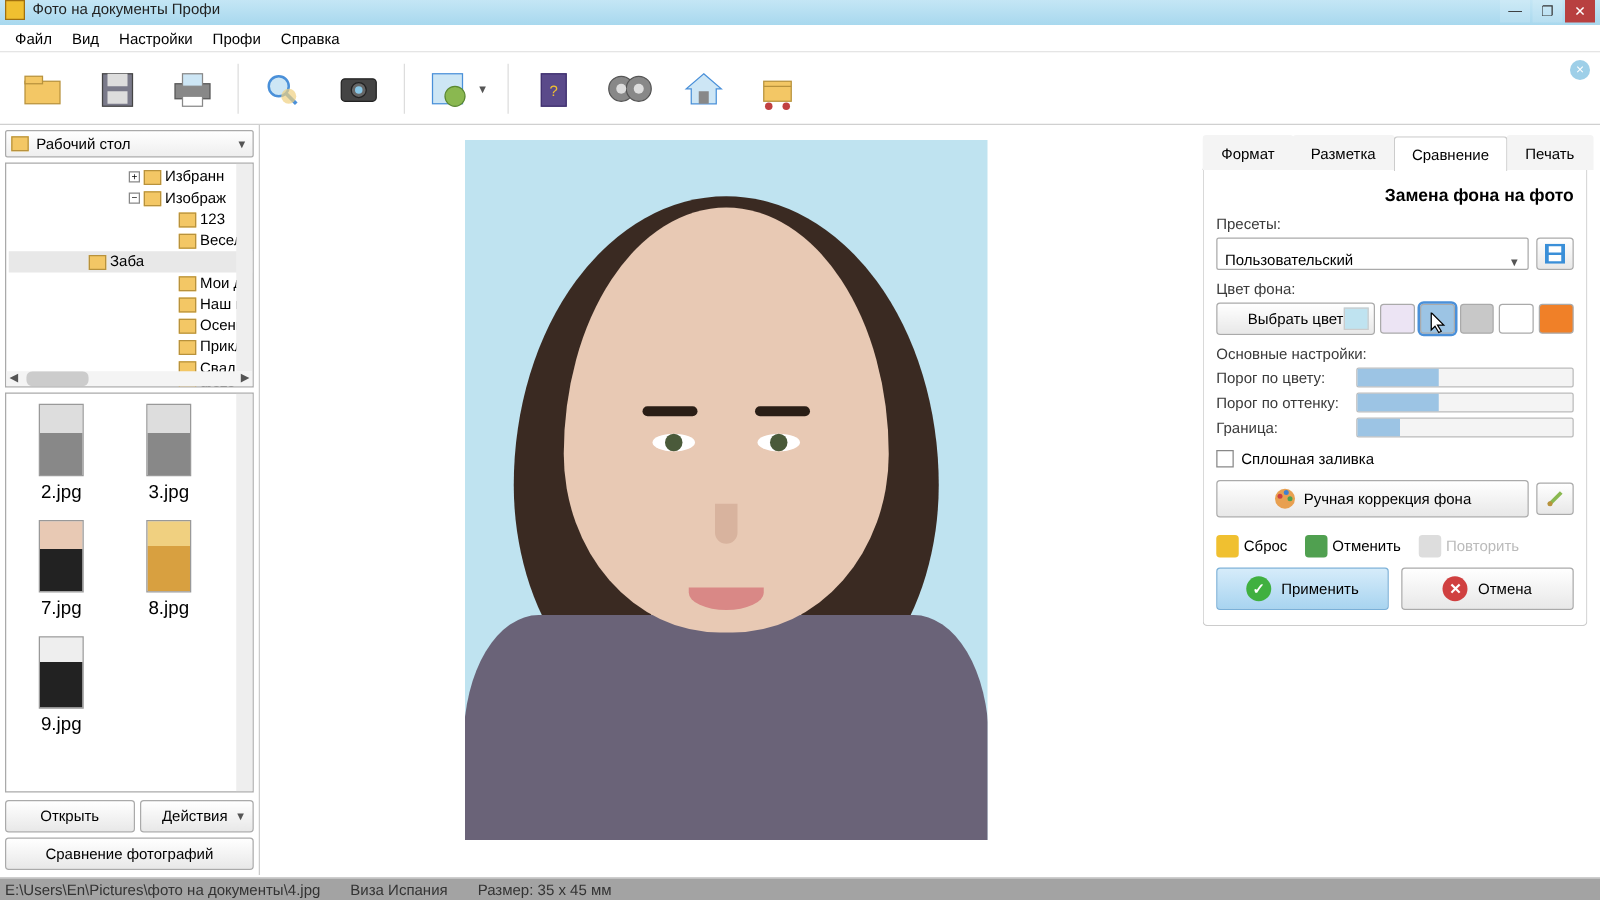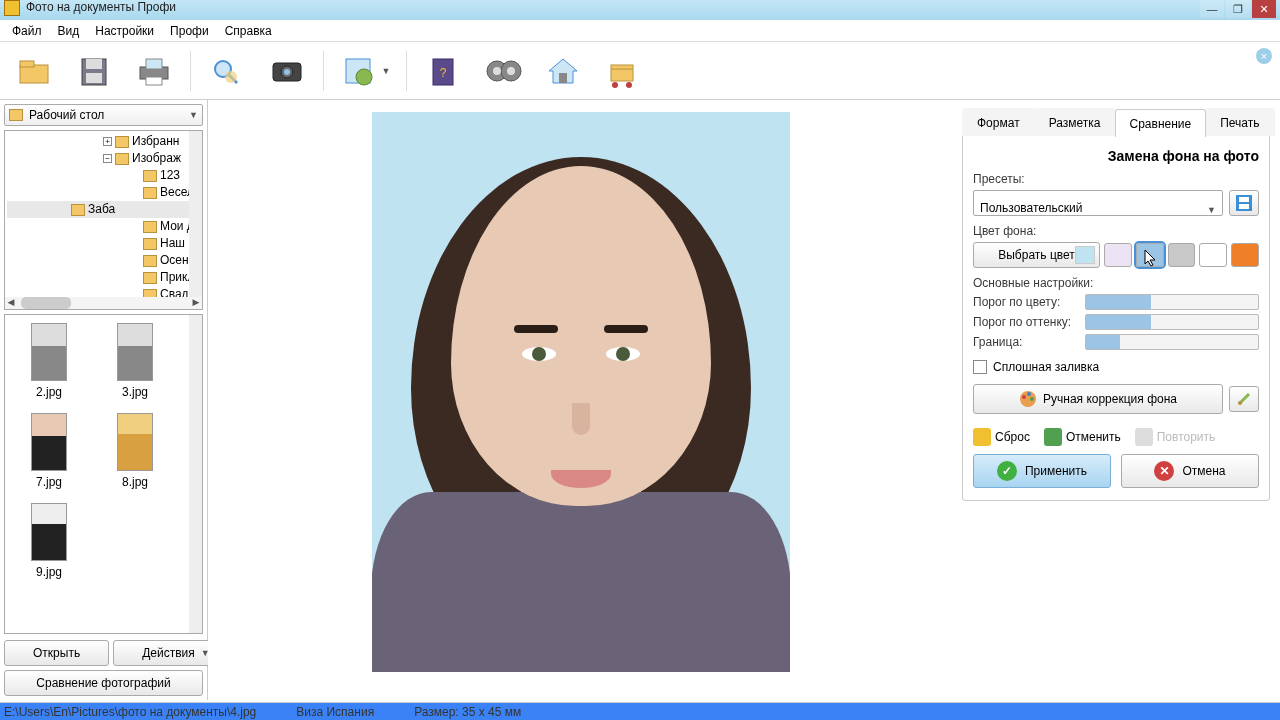--- a/index.html
+++ b/index.html
@@ -39,25 +39,25 @@
 .tree-scroll { position:absolute; right:0; top:0; bottom:12px; width:13px; background:#eee; }
 .tree-hscroll { position:absolute; left:0; right:0; bottom:0; height:12px; background:#f4f4f4; display:flex; align-items:center; }
 .tree-hscroll .arr { width:12px; height:12px; text-align:center; font-size:9px; color:#555; }
 .tree-hscroll .thumb { width:50px; height:10px; background:#ccc; border-radius:5px; margin-left:4px; }
 
 .thumbs { flex:1; border:1px solid #aaa; margin-top:4px; overflow:hidden; position:relative; background:#fff; }
 .thumbs-grid { display:flex; flex-wrap:wrap; padding:2px; gap:2px; }
 .thumb { width:84px; display:flex; flex-direction:column; align-items:center; padding:4px 2px; border:2px solid transparent; border-radius:2px; cursor:pointer; }
 .thumb.sel { border-color:#3a8fd8; background:#e6f2fb; }
 .thumb .pic { width:36px; height:58px; background:#ddd; border:1px solid #999; }
-.thumb .lbl { margin-top:4px; font-size:12px; }
+.thumb .lbl { margin-top:4px; font-size:15px; }
 .thumbs .vsb { position:absolute; right:0; top:0; bottom:0; width:13px; background:#eee; }
 
 .left-buttons { display:flex; gap:4px; margin-top:6px; }
-.btn { height:26px; border:1px solid #aaa; border-radius:3px; background:linear-gradient(#fff,#e8e8e8); display:flex; align-items:center; justify-content:center; padding:0 28px; cursor:pointer; }
+.btn { height:26px; border:1px solid #aaa; border-radius:3px; background:linear-gradient(#fff,#e8e8e8); display:flex; align-items:center; justify-content:center; padding:0 16px; cursor:pointer; }
 .btn.drop { padding-right:4px; }
 .btn.wide { flex:1; }
 .left-bottom { margin-top:4px; margin-bottom:4px; }
 
 
 .center { flex:1; background:#fff; display:flex; align-items:flex-start; justify-content:center; padding:12px 0 0 0; }
 .photo { width:418px; height:560px; background:#bfe3f0; position:relative; overflow:hidden; }
 .face { position:absolute; left:50%; top:34%; transform:translate(-50%,-40%); width:260px; height:340px; background:#e8c9b4; border-radius:50% 50% 48% 48% / 58% 58% 42% 42%; }
 .hair { position:absolute; left:50%; top:8%; transform:translateX(-50%); width:340px; height:420px; background:#3a2a22; border-radius:50% 50% 40% 40% / 55% 55% 45% 45%; }
 .neck { position:absolute; left:50%; bottom:120px; transform:translateX(-50%); width:120px; height:100px; background:#e2c1ac; }
@@ -105,21 +105,21 @@
 
 .final-row { display:flex; gap:10px; margin-top:8px; }
 .final-btn { flex:1; height:34px; border:1px solid #aaa; border-radius:3px; display:flex; align-items:center; justify-content:center; gap:8px; cursor:pointer; }
 .final-btn.apply { background:linear-gradient(#d6ecfa,#a8d4f0); border-color:#7ab0d8; }
 .final-btn.cancel { background:linear-gradient(#fff,#e8e8e8); }
 .circ { width:20px; height:20px; border-radius:50%; display:flex; align-items:center; justify-content:center; color:#fff; font-size:12px; font-weight:bold; }
 
 .cursor { position:absolute; width:16px; height:20px; pointer-events:none; z-index:100; }
 
 
-.status { position:absolute; bottom:0; left:0; right:0; height:18px; background:#3b82f6; border-top:1px solid #ccc; display:flex; align-items:center; padding:0 4px; font-size:11px; color:#333; gap:40px; }
+.status { position:absolute; bottom:0; left:0; right:0; height:18px; background:#a3a3a3; border-top:1px solid #ccc; display:flex; align-items:center; padding:0 4px; font-size:11px; color:#333; gap:24px; }
 </style>
 </head>
 <body>
 
 <div class="titlebar">
   <div class="app-icon"></div>
   <div class="title">Фото на документы Профи</div>
   <div class="winbtn">—</div>
   <div class="winbtn">❐</div>
   <div class="winbtn">✕</div>

